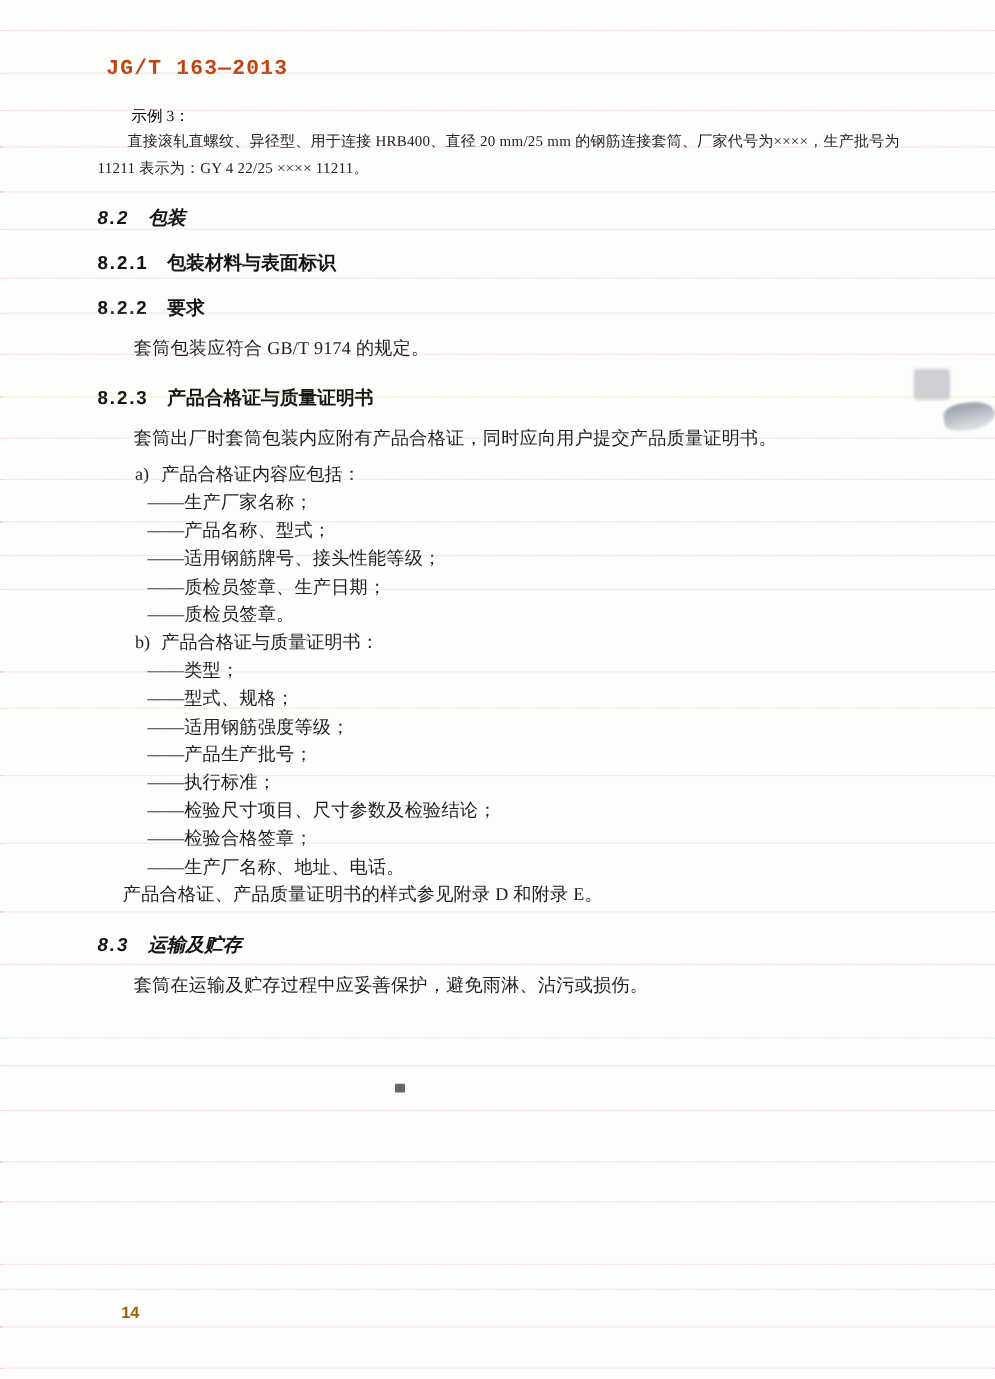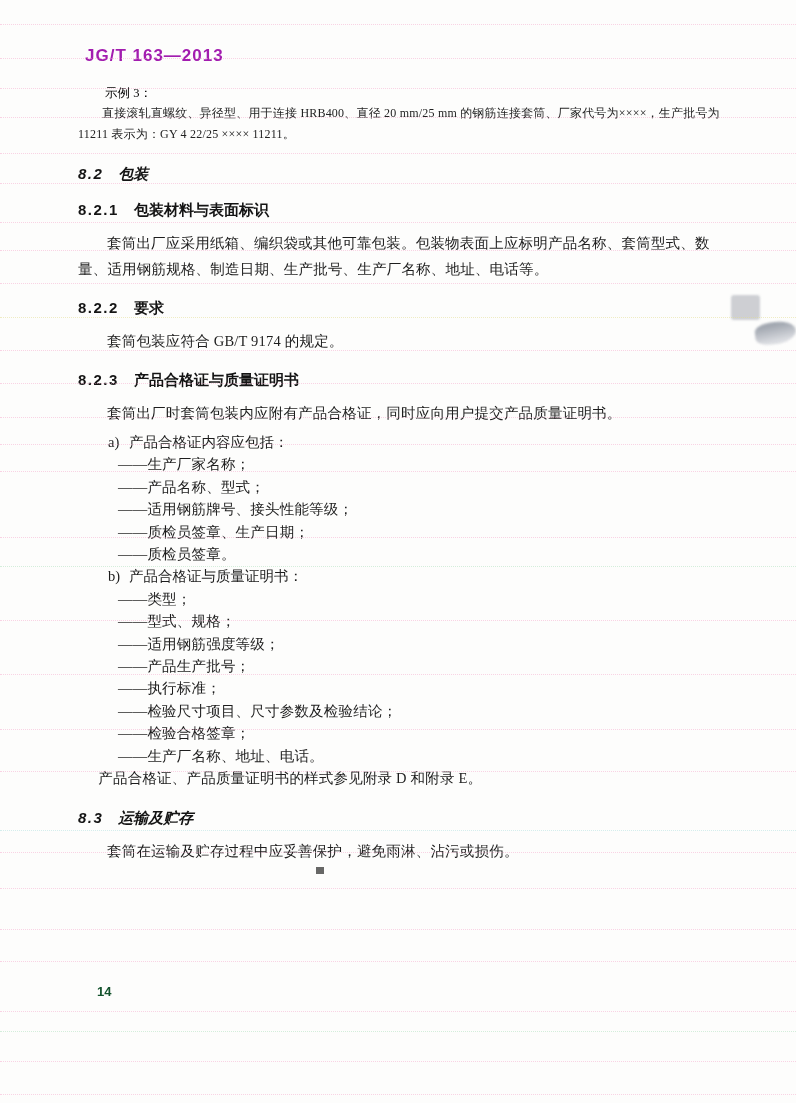--- a/index.html
+++ b/index.html
@@ -11,23 +11,23 @@
   }
   .page {
     position:relative;
     width:796px; height:1103px;
     background:#fdfdfc;
     overflow:hidden;
   }
   
   .std-code {
     position:absolute; left:85px; top:46px;
-    font-family:Liberation Sans, sans-serif;
+    font-family:Liberation Mono, monospace;
     font-weight:bold; font-size:17px; letter-spacing:1px;
-    color:#a21caf;
+    color:#c2410c;
   }
   
   .content {
     position:absolute; left:78px; top:84px; width:648px;
   }
   .example-label {
     font-size:12.5px; line-height:19px; margin-left:27px;
     color:#000000;
   }
   .example-text {
@@ -47,23 +47,23 @@
   }
   .list { margin-top:5px; font-size:14.5px; line-height:22.4px; color:#1d1d1d; }
   .list-head { margin-left:30px; }
   .list-marker { display:inline-block; width:21px; }
   .dash-item { margin-left:40px; letter-spacing:0.2px; }
   .closing {
     font-size:14.5px; line-height:22px; text-indent:1.4em;
     margin-top:0; letter-spacing:0.2px; color:#1d1d1d;
   }
   .page-number {
-    position:absolute; left:97px; top:984px;
+    position:absolute; left:97px; top:1042px;
     font-family:"Liberation Sans","DejaVu Sans",sans-serif;
-    font-weight:bold; font-size:13px; color:#14532d;
+    font-weight:bold; font-size:13px; color:#a16207;
   }
   
   .scanline {
     position:absolute; left:0; width:796px; height:0;
     border-top:1px dotted; pointer-events:none;
   }
   .smudge-1 {
     position:absolute; left:731px; top:295px; width:29px; height:25px;
     background:#c6c8cd; filter:blur(1.2px); opacity:0.85; border-radius:3px;
   }
@@ -90,21 +90,20 @@
     <div class="example-label">示例 3：</div>
     <div class="example-text">直接滚轧直螺纹、异径型、用于连接 HRB400、直径 20 mm/25 mm 的钢筋连接套筒、厂家代号为××××，生产批号为 11211 表示为：GY 4 22/25 ×××× 11211。</div>
 
     <div class="h2">
       <span class="sec-num">8.2</span><span>包装</span>
     </div>
 
     <div class="h3">
       <span class="sec-num">8.2.1</span><span>包装材料与表面标识</span>
     </div>
-    <div class="para">套筒出厂应采用纸箱、编织袋或其他可靠包装。包装物表面上应标明产品名称、套筒型式、数量、适用钢筋规格、制造日期、生产批号、生产厂名称、地址、电话等。</div>
 
     <div class="h3">
       <span class="sec-num">8.2.2</span><span>要求</span>
     </div>
     <div class="para">套筒包装应符合 GB/T 9174 的规定。</div>
 
     <div class="h3">
       <span class="sec-num">8.2.3</span><span>产品合格证与质量证明书</span>
     </div>
     <div class="para">套筒出厂时套筒包装内应附有产品合格证，同时应向用户提交产品质量证明书。</div>

